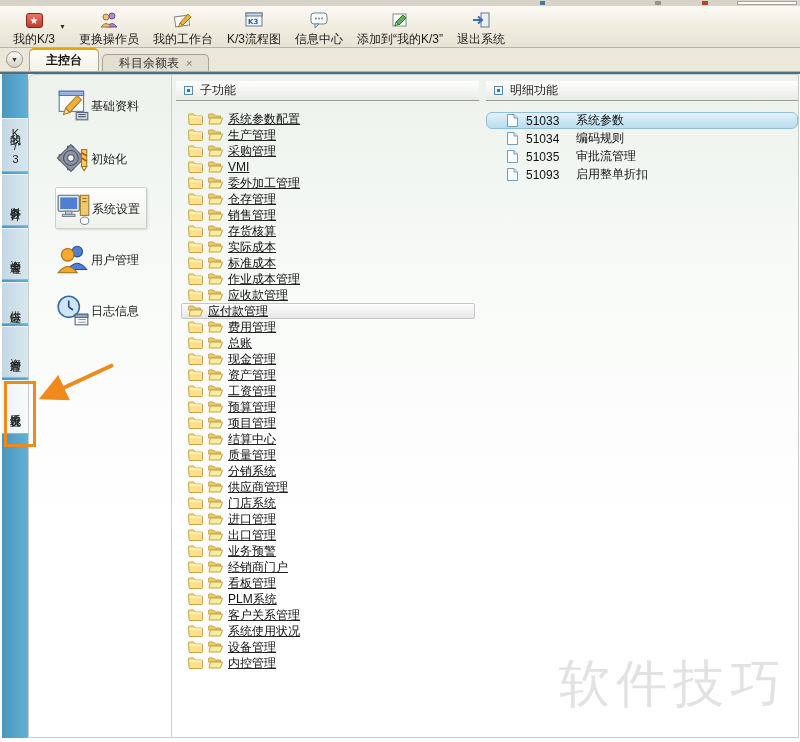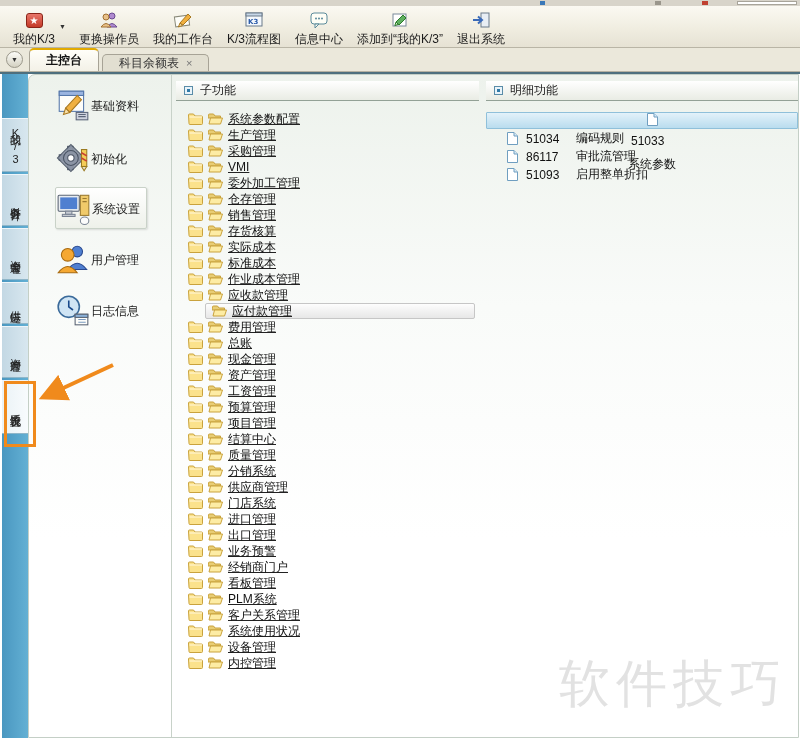--- a/index.html
+++ b/index.html
@@ -58,31 +58,31 @@
   .panel-header { height:20px; background:linear-gradient(#ffffff,#e9ece4); border-bottom:1px solid #93a196;
     display:flex; align-items:center; gap:7px; padding-left:8px; }
   .panel-header .htitle { font-size:12px; color:#222; }
   .toggle-sq { width:9px; height:9px; border:1px solid #5a8ca8; background:#e9f3f9; position:relative; }
   .toggle-sq::after { content:""; position:absolute; left:2px; top:2px; width:3px; height:3px; background:#2f7aa8; }
 
   .sub-panel { position:absolute; left:147px; top:6px; width:303px; }
   .sub-list { margin-top:10px; padding-left:5px; }
   .sub-row { height:16px; display:flex; align-items:center; gap:5px; padding-left:6px; cursor:pointer; border:1px solid transparent;text-decoration:underline; }
   .sub-row .rlabel { font-size:12px; color:#111; white-space:nowrap; }
-  .sub-row.selected { background:linear-gradient(#fdfdfd,#e7e7e7); border:1px solid #c6c6c6; border-radius:2px; margin-right:4px;margin-left:24px; }
+  .sub-row.selected { background:linear-gradient(#fdfdfd,#e7e7e7); border:1px solid #c6c6c6; border-radius:2px; margin-right:4px; }
   .folder-open-glyph { display:none; }
   .sub-row.selected .folder-open-glyph { display:inline-flex; }
   .iconwrap { display:inline-flex; }
 
   .detail-panel { position:absolute; left:457px; top:6px; width:312px; }
   .detail-list { margin-top:11px; }
   .detail-row { height:17px; margin-bottom:1px; display:flex; align-items:center; gap:8px; padding-left:20px; cursor:pointer; border:1px solid transparent; }
   .detail-row .dcode { font-size:12px; color:#111; width:42px; }
   .detail-row .dlabel { font-size:12px; color:#111; white-space:nowrap; }
-  .detail-row.selected { background:linear-gradient(#e3f2fa,#b9dcee); border:1px solid #8fc0da; border-radius:1px;flex-direction:column; }
+  .detail-row.selected { background:linear-gradient(#e3f2fa,#b9dcee); border:1px solid #8fc0da; border-radius:6px; }
 
   
   .annot-box { position:absolute; left:4px; top:309px; width:32px; height:66px; border:3px solid #f08a1c; z-index:6; pointer-events:none; }
   .annot-arrow { position:absolute; left:0; top:0; width:100%; height:100%; z-index:6; pointer-events:none; }
 
   .watermark { position:absolute; left:530px; top:575px; font-size:51px; color:#e2e2e2; letter-spacing:6px; white-space:nowrap; z-index:2; }
 </style>
 </head>
 <body>
 
@@ -857,21 +857,21 @@
             <span class="dlabel">编码规则</span>
           </div>
 
           <div class="detail-row">
             <span class="iconwrap">
               <svg width="11" height="13" viewBox="0 0 11 13">
                 <path d="M0.5 0.5 h6.5 l3.5 3.5 v8.5 h-10 z" fill="#fff" stroke="#6f9ec0"></path>
                 <path d="M7 0.5 v3.5 h3.5" fill="#d8eaf6" stroke="#6f9ec0"></path>
               </svg>
             </span>
-            <span class="dcode">86117</span>
+            <span class="dcode">51035</span>
             <span class="dlabel">审批流管理</span>
           </div>
 
           <div class="detail-row">
             <span class="iconwrap">
               <svg width="11" height="13" viewBox="0 0 11 13">
                 <path d="M0.5 0.5 h6.5 l3.5 3.5 v8.5 h-10 z" fill="#fff" stroke="#6f9ec0"></path>
                 <path d="M7 0.5 v3.5 h3.5" fill="#d8eaf6" stroke="#6f9ec0"></path>
               </svg>
             </span>

